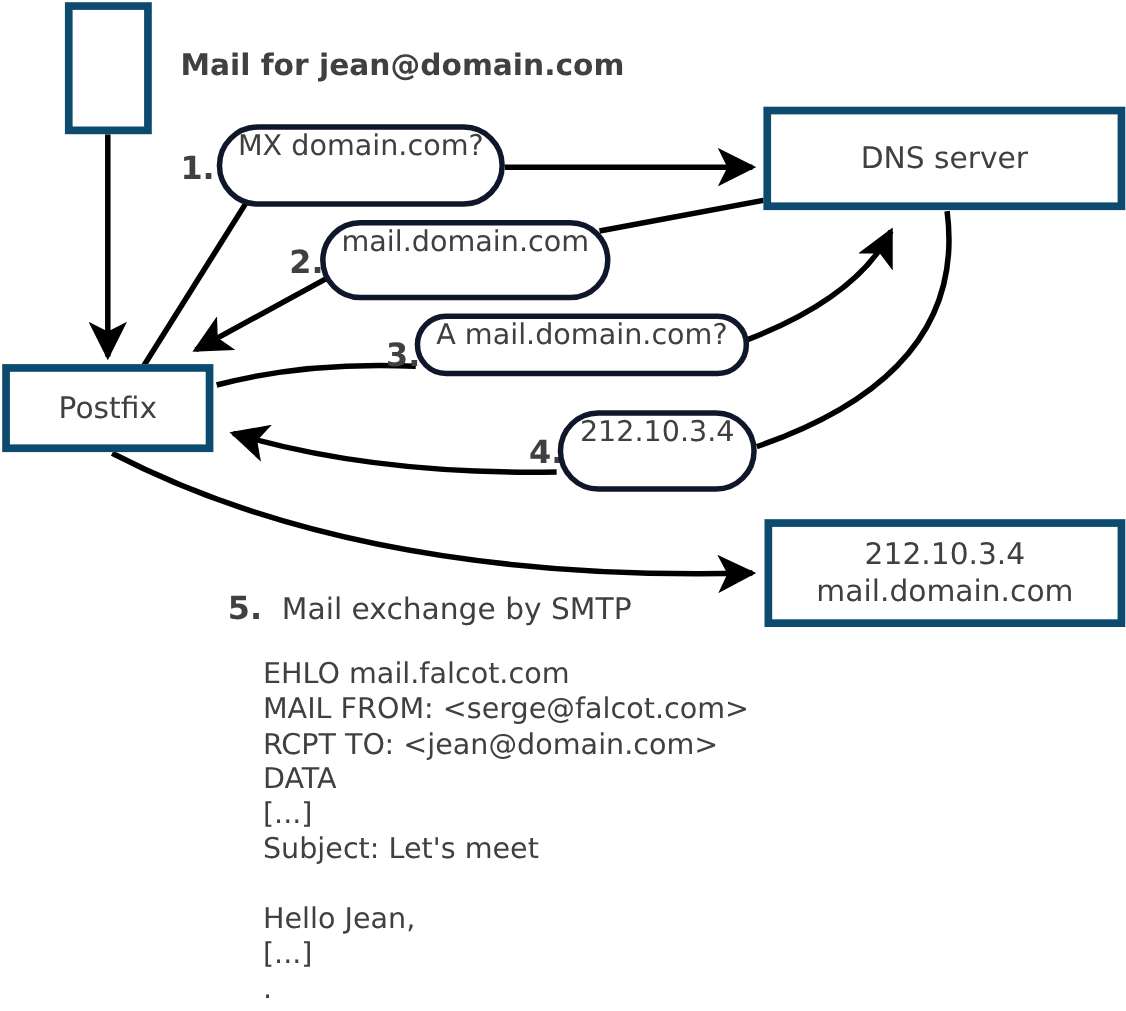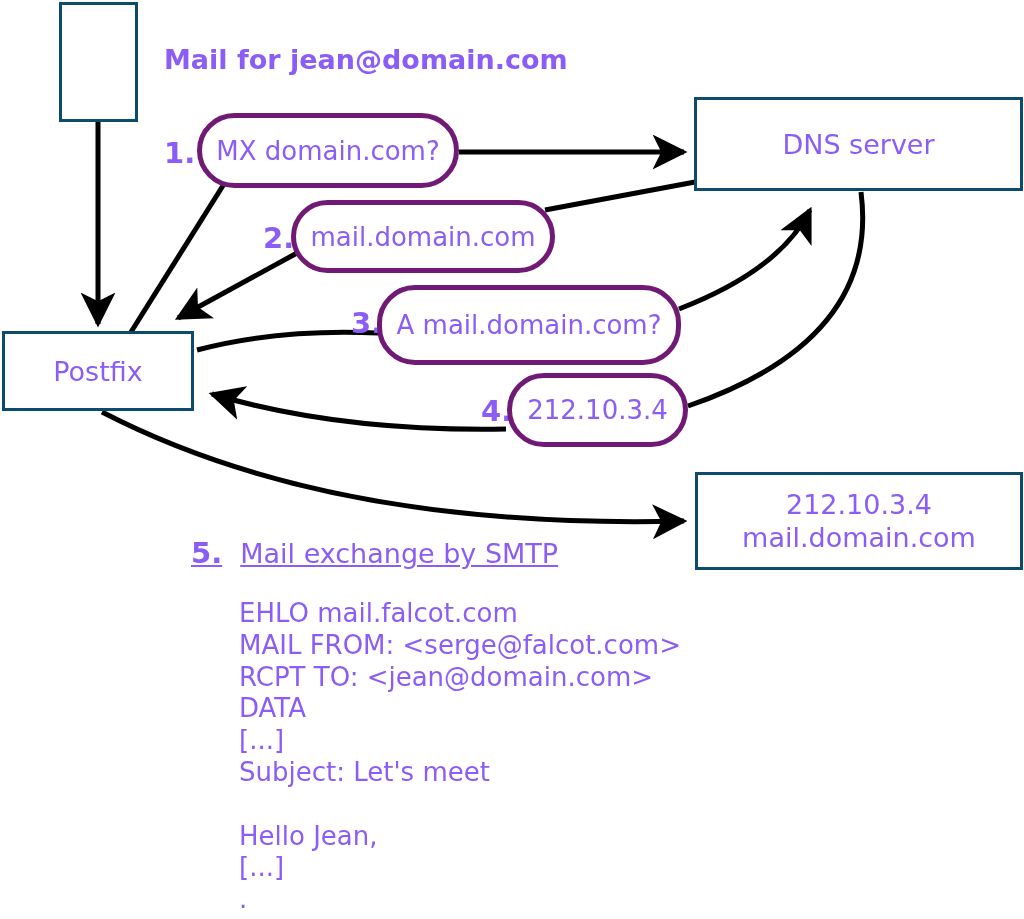--- a/index.html
+++ b/index.html
@@ -1,66 +1,66 @@
 <!DOCTYPE html>
 <html><head>
 <meta charset="utf-8">
 <style>
   html,body{margin:0;padding:0;background:#fff;}
   .canvas{
     position:relative;
     width:1024px;height:919px;
     background:#fff;
     font-family:"DejaVu Sans","Liberation Sans",sans-serif;
-    color:#8b5cf6;
+    color:#404040;
     overflow:hidden;
   }
   .arrows{position:absolute;left:0;top:0;width:1024px;height:919px;}
   .node{
     position:absolute;
     box-sizing:border-box;
     background:#fff;
-    border:3px solid #0c4a6e;
+    border:7px solid #0c4a6e;
     display:flex;align-items:center;justify-content:center;
     font-size:27px;
     text-align:center;
   }
   .mail-rect{left:59px;top:2px;width:79px;height:120px;}
   .postfix-box{left:2px;top:331px;width:192px;height:80px;}
   .dns-box{left:694px;top:97px;width:329px;height:94px;}
   .mail-server-box{left:695px;top:472px;width:328px;height:98px;flex-direction:column;line-height:33px;}
   .pill{
     position:absolute;
     box-sizing:border-box;
     background:#fff;
-    border:5px solid #701a75;
+    border:5px solid #0f172a;
     border-radius:38px;
-    display:flex;align-items:center;justify-content:center;
+    display:flex;justify-content:center;
     font-size:26px;
   }
   .pill1{left:197px;top:113px;width:262px;height:75px;}
   .pill2{left:291px;top:200px;width:264px;height:73px;}
-  .pill3{left:377px;top:285px;width:304px;height:80px;}
+  .pill3{left:377px;top:285px;width:304px;height:57px;}
   .pill4{left:507px;top:373px;width:181px;height:74px;}
   .stepnum{
     position:absolute;
     font-size:29px;font-weight:bold;
     line-height:1;
   }
   .num1{left:164px;top:139px;}
   .num2{left:263px;top:224px;}
   .num3{left:351px;top:309px;}
   .num4{left:481px;top:397px;}
   .title{
     position:absolute;left:164px;top:44px;
     font-size:27px;font-weight:bold;white-space:nowrap;
   }
   .step5-row{
-    position:absolute;left:191px;top:536px;
-    font-size:27px;white-space:nowrap;text-decoration:underline;
+    position:absolute;left:207px;top:536px;
+    font-size:27px;white-space:nowrap;
   }
   .step5-row .stepnum-inline{font-weight:bold;margin-right:18px;font-size:29px;}
   .transcript{
     position:absolute;left:239px;top:598px;
     font-size:26px;line-height:31.8px;
     white-space:pre-line;
   }
 </style>
 </head>
 <body>

